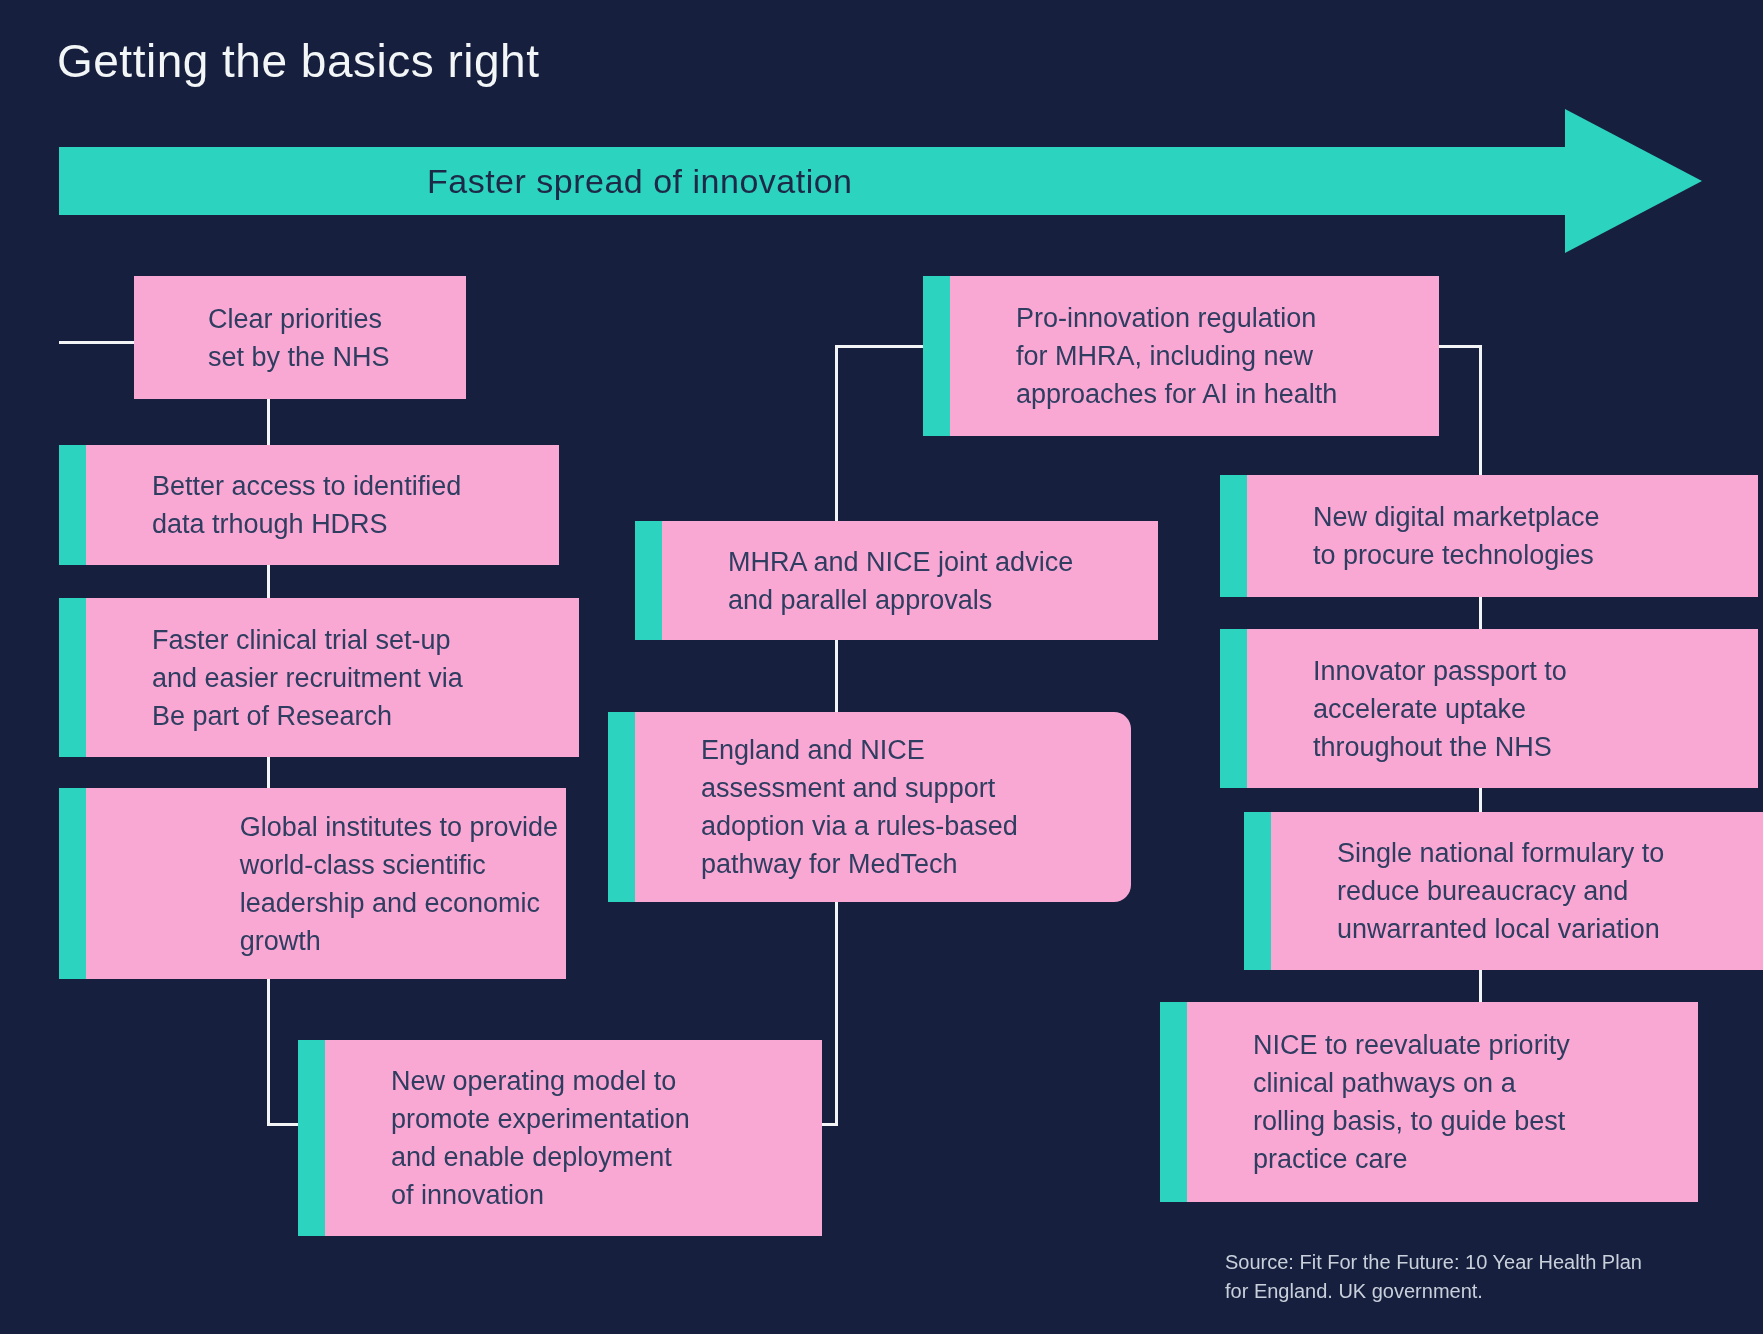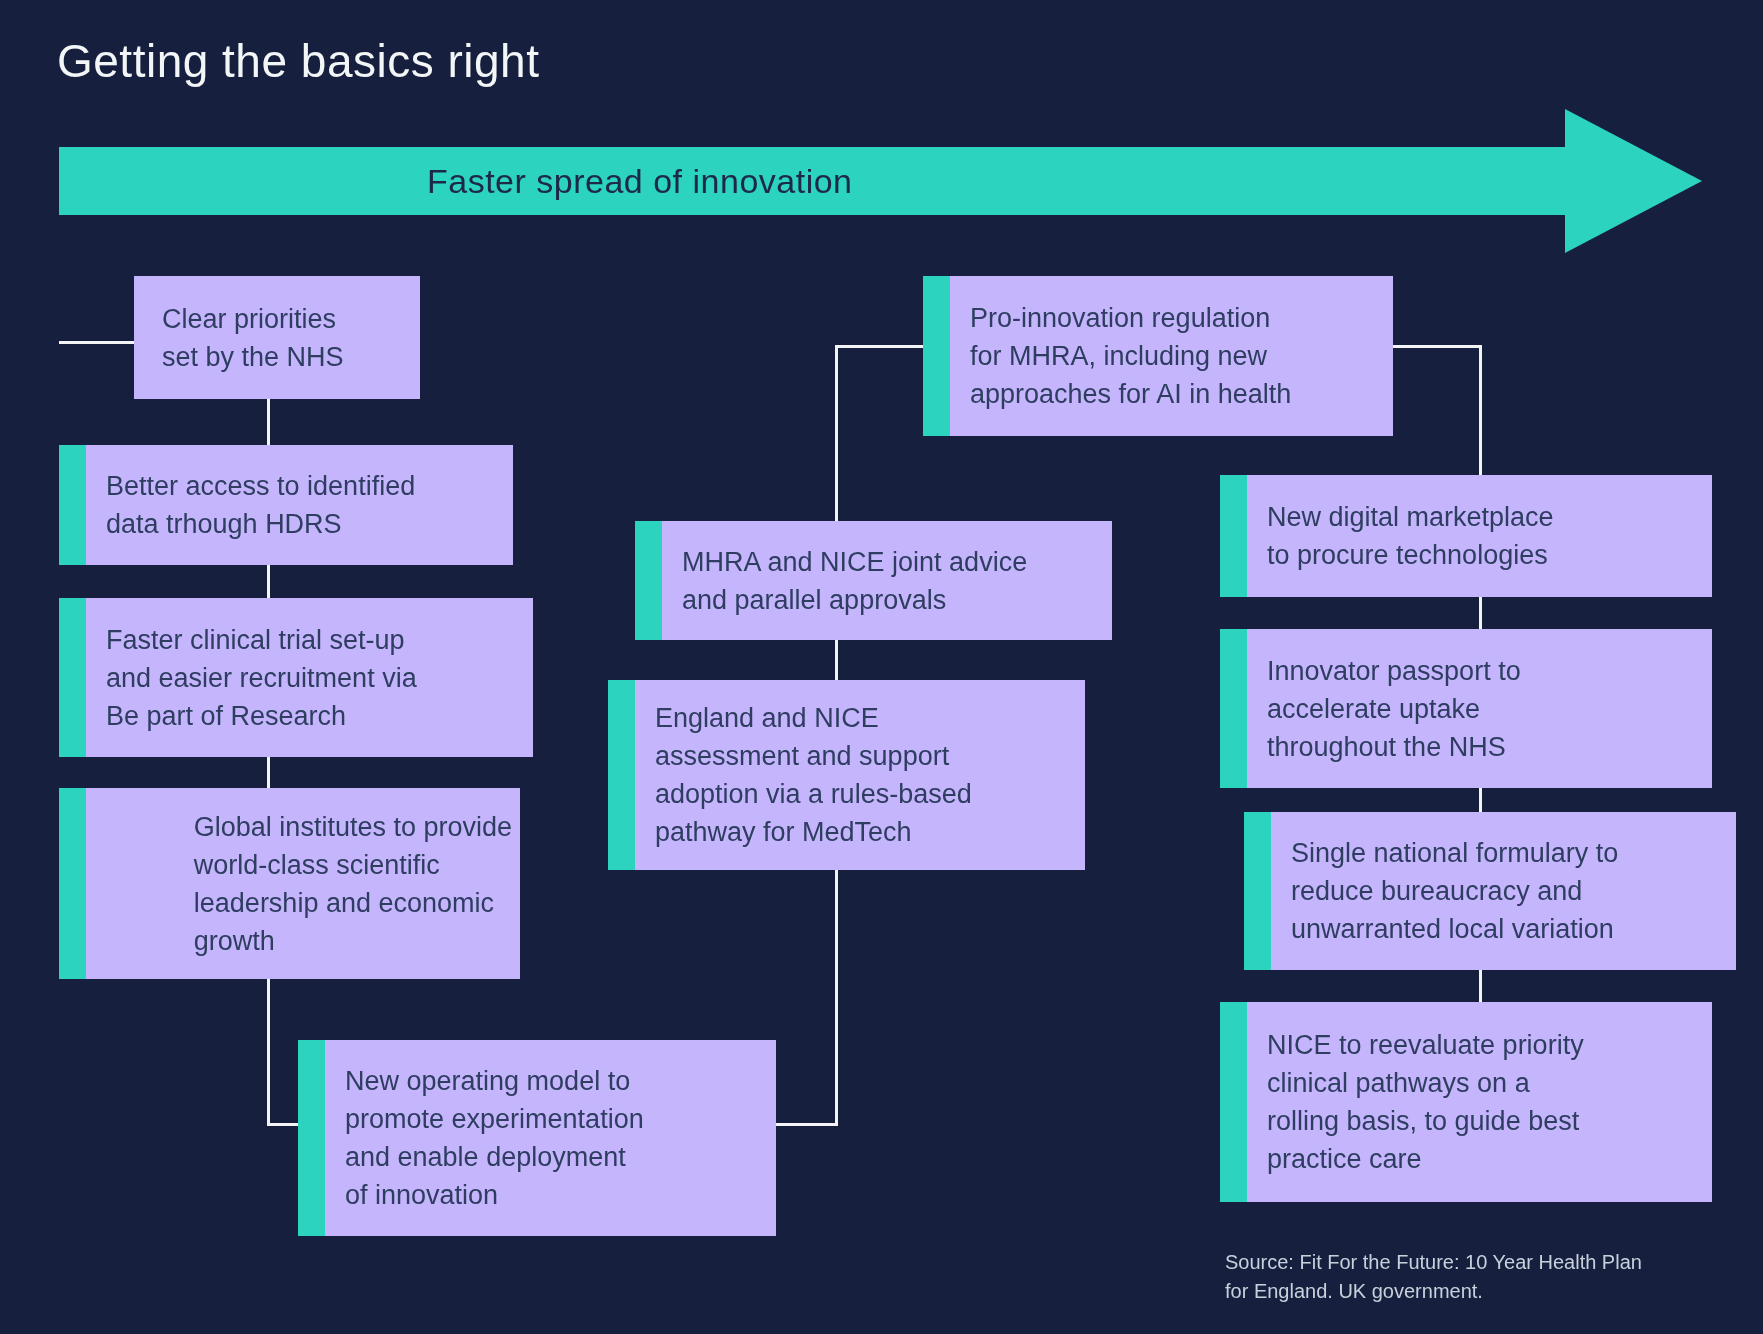--- a/index.html
+++ b/index.html
@@ -40,41 +40,41 @@
   .ln-left-spine{left:267px; top:399px;  width:3px;  height:727px;}
   .ln-left-elbow{left:267px; top:1123px; width:31px; height:3px;}
   .ln-l5-right  {left:776px; top:1123px; width:61px; height:3px;}
   .ln-mid-spine {left:835px; top:345px;  width:3px;  height:781px;}
   .ln-m1-left   {left:835px; top:345px;  width:88px; height:3px;}
   .ln-m1-right  {left:1393px;top:345px;  width:88px; height:3px;}
   .ln-right-spine{left:1479px;top:345px; width:3px;  height:657px;}
 
   
   .box{
-    position:absolute;background:#c4b5fd;
+    position:absolute;background:#f9a8d4;
     display:flex;align-items:center;
-    color:#2E3D60;font-size:27px;line-height:38px;
+    color:#2E3D60;font-size:27px;line-height:38px;padding-left:46px;
   }
   .box .txt{white-space:pre-line;padding-left:47px;padding-right:8px;}
   .box.no-accent .txt{padding-left:28px;}
   .accent{
     position:absolute;left:0;top:0;bottom:0;width:27px;background:#2CD3BE;
   }
   .b-l1{left:134px; top:276px; width:286px;height:123px;}
   .b-l2{left:59px;  top:445px; width:454px;height:120px;}
   .b-l3{left:59px;  top:598px; width:474px;height:159px;}
   .b-l4{left:59px;  top:788px; width:461px;height:191px;justify-content:flex-end;}
   .b-l5{left:298px; top:1040px;width:478px;height:196px;}
   .b-m1{left:923px; top:276px; width:470px;height:160px;}
   .b-m2{left:608px; top:521px; width:477px;height:119px;margin-left:27px;}
-  .b-m3{left:608px; top:680px; width:477px;height:190px;}
+  .b-m3{left:608px; top:712px; width:477px;height:190px;border-radius:17px;}
   .b-r1{left:1220px;top:475px; width:492px;height:122px;}
   .b-r2{left:1220px;top:629px; width:492px;height:159px;}
   .b-r3{left:1220px;top:812px; width:492px;height:158px;margin-left:24px;}
-  .b-r4{left:1220px;top:1002px;width:492px;height:200px;}
+  .b-r4{left:1160px;top:1002px;width:492px;height:200px;}
 
   
   .source{
     position:absolute;left:1225px;top:1248px;
     font-size:20px;line-height:29px;color:#C8D1DB;
     white-space:pre-line;
   }
 </style>
 </head>
 <body>

